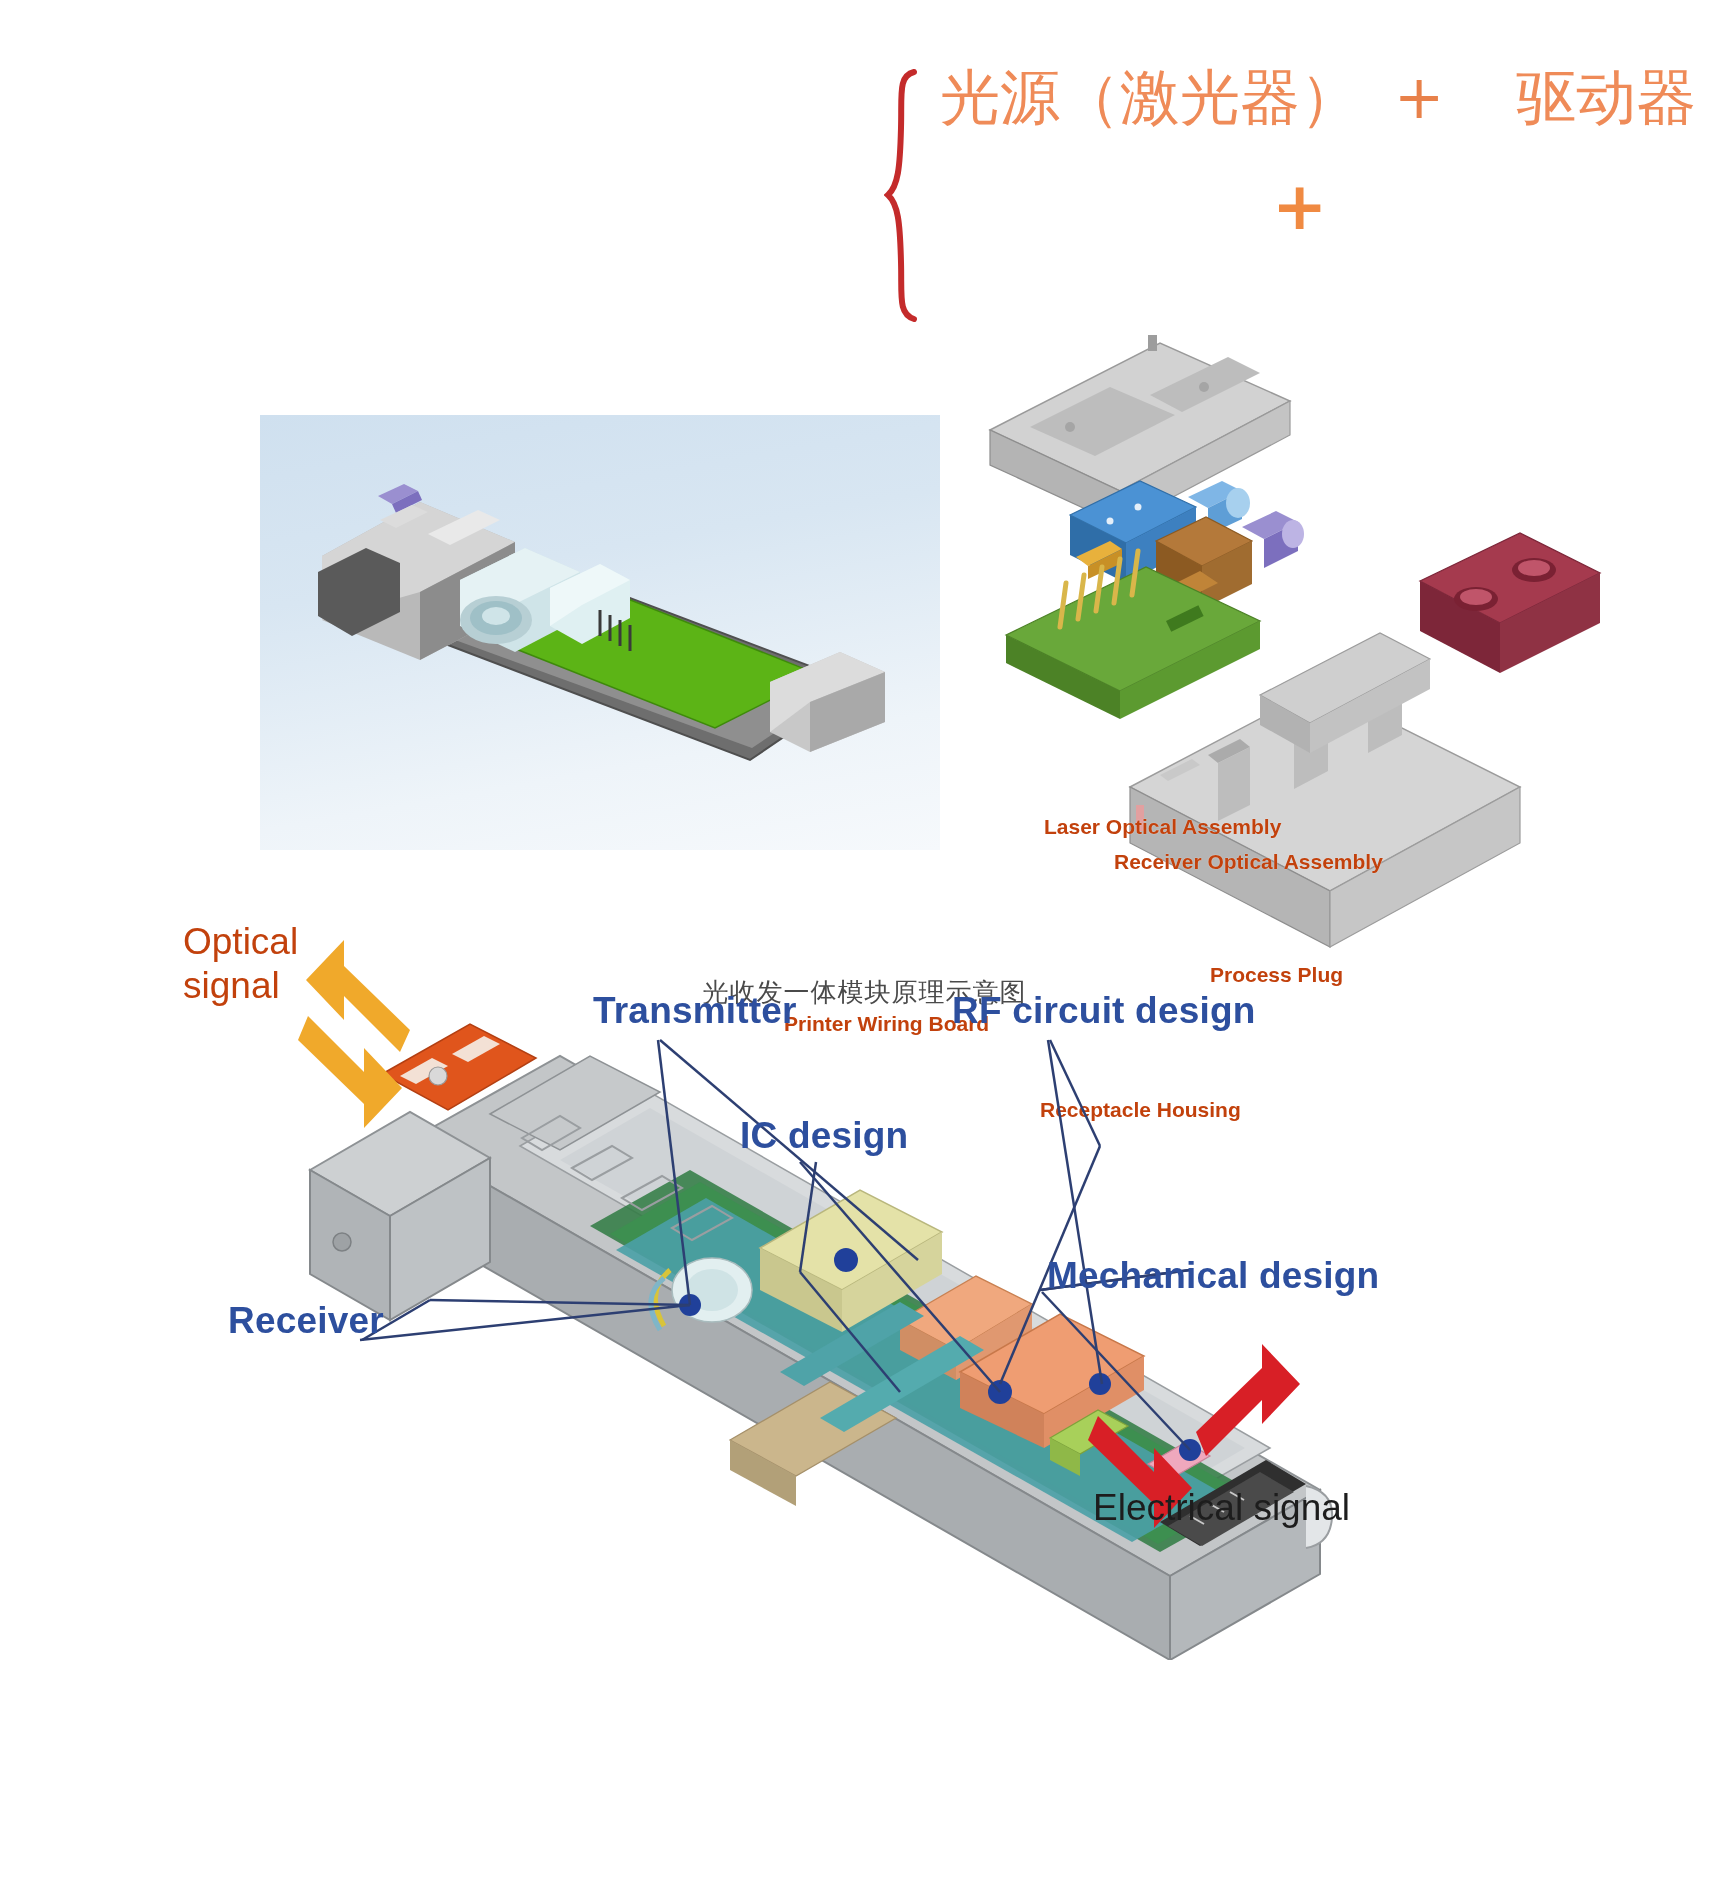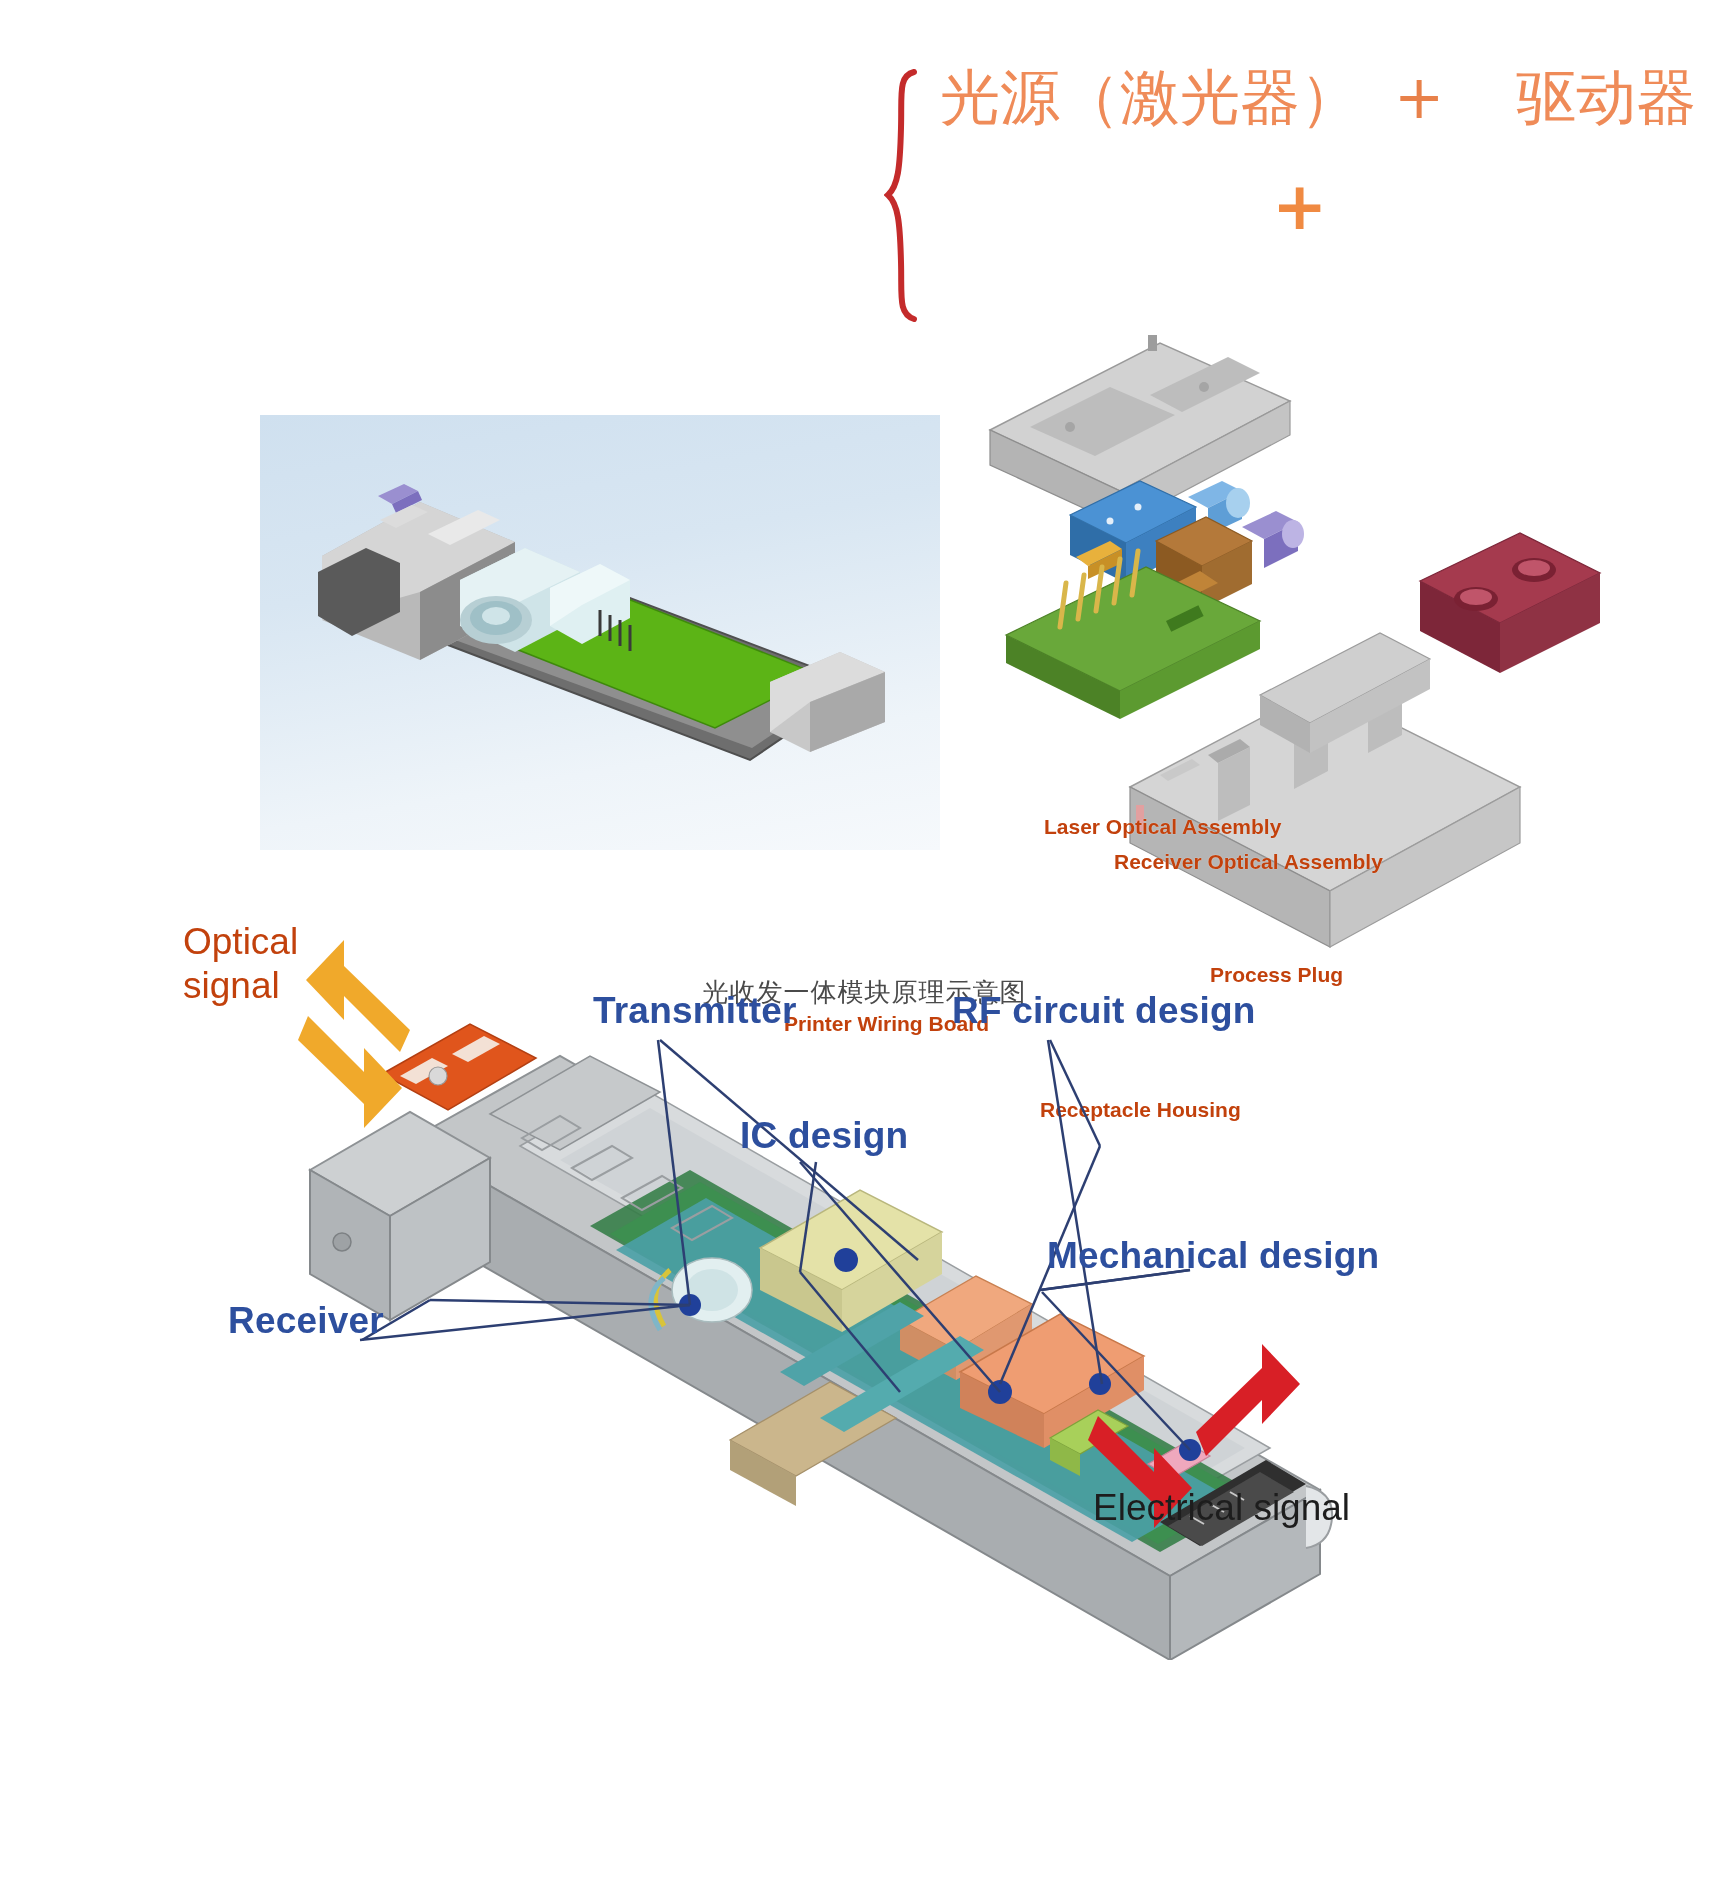--- a/index.html
+++ b/index.html
@@ -89,21 +89,21 @@
     position:absolute;white-space:nowrap;
     font-family:"Liberation Sans","DejaVu Sans",sans-serif;
   }
   .b-blue{color:#2d4f9e;font-size:37px;font-weight:700;letter-spacing:.2px;}
   .b-black{color:#1d1d1d;font-size:37px;font-weight:400;text-align:right;}
   .lbl-optical{left:183px;top:20px;line-height:1.18;font-size:37px;color:#c2410c;}
   .lbl-transmitter{left:593px;top:90px;}
   .lbl-rf{left:952px;top:90px;}
   .lbl-ic{left:740px;top:215px;}
   .lbl-digital{left:1007px;top:265px;}
-  .lbl-mech{left:1047px;top:335px;}
+  .lbl-mech{left:1047px;top:355px;}
   .lbl-receiver{left:228px;top:400px;}
   .lbl-electrical{left:1093px;top:587px;}
 
   .leader{position:absolute;left:0;top:0;width:1729px;height:1000px;pointer-events:none;}
   .module-art{position:absolute;left:260px;top:120px;width:1300px;height:640px;}
   .arrows-svg{position:absolute;left:0;top:0;width:1729px;height:1000px;}
 </style>
 </head>
 <body>
 

